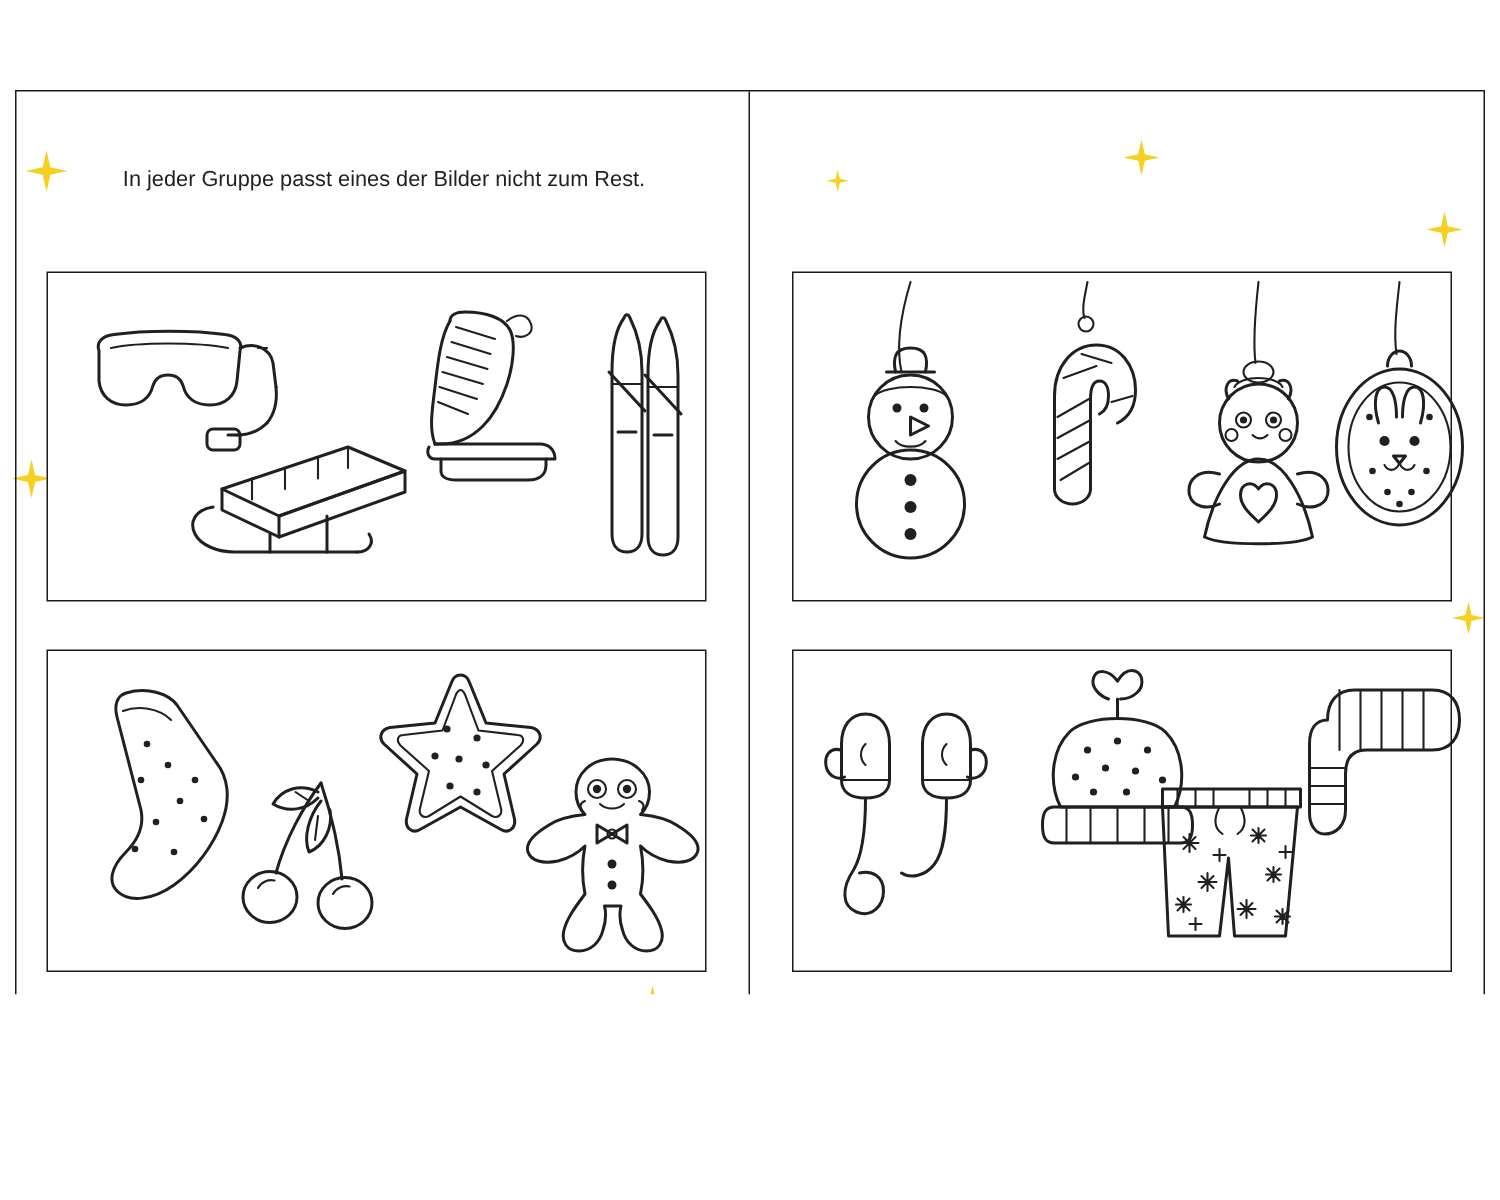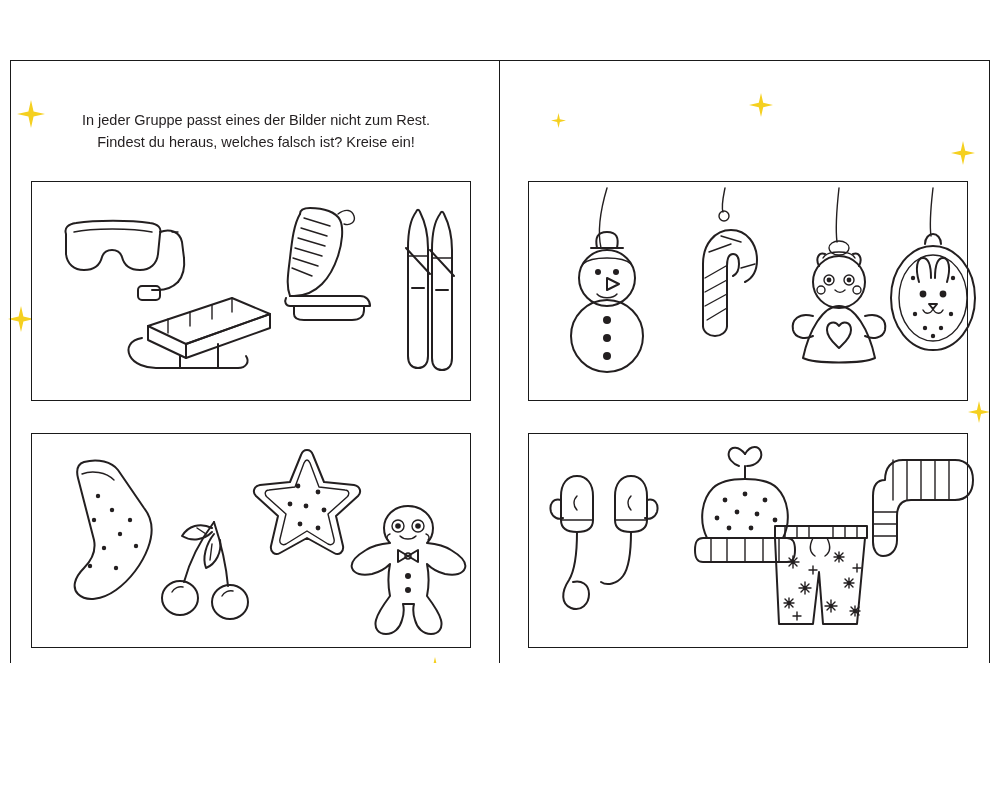--- a/index.html
+++ b/index.html
@@ -142,21 +142,20 @@
         <path d="M12 0 L14.2 9.8 L24 12 L14.2 14.2 L12 24 L9.8 14.2 L0 12 L9.8 9.8 Z" fill="#f5d020"></path>
       </svg>
   </div>
 
   <div class="spread">
 
     <div class="page-half left">
 
       <div class="instructions">
         <div>In jeder Gruppe passt eines der Bilder nicht zum Rest.</div>
-        <div>Findest du heraus, welches falsch ist? Kreise ein!</div>
       </div>
 
       <div class="panel panel-l1">
 
         <div class="art" style="left:20px;top:20px;">
           <svg width="140" height="110" viewBox="0 0 140 110">
             <path class="ln" d="M14 32 C12 26 16 22 24 21 C44 18 78 18 98 21 C106 22 110 26 108 32 L106 52 C105 62 98 68 88 68 C78 68 72 63 70 55 C68 49 64 48 60 48 C56 48 52 49 50 55 C48 63 42 68 32 68 C22 68 15 62 14 52 Z"></path>
             <path class="ln-thin" d="M22 30 C40 26 80 26 100 30"></path>
             <path class="ln" d="M108 30 C118 26 128 30 130 40 L132 56"></path>
             <path class="ln" d="M132 56 C133 66 131 74 126 80"></path>

